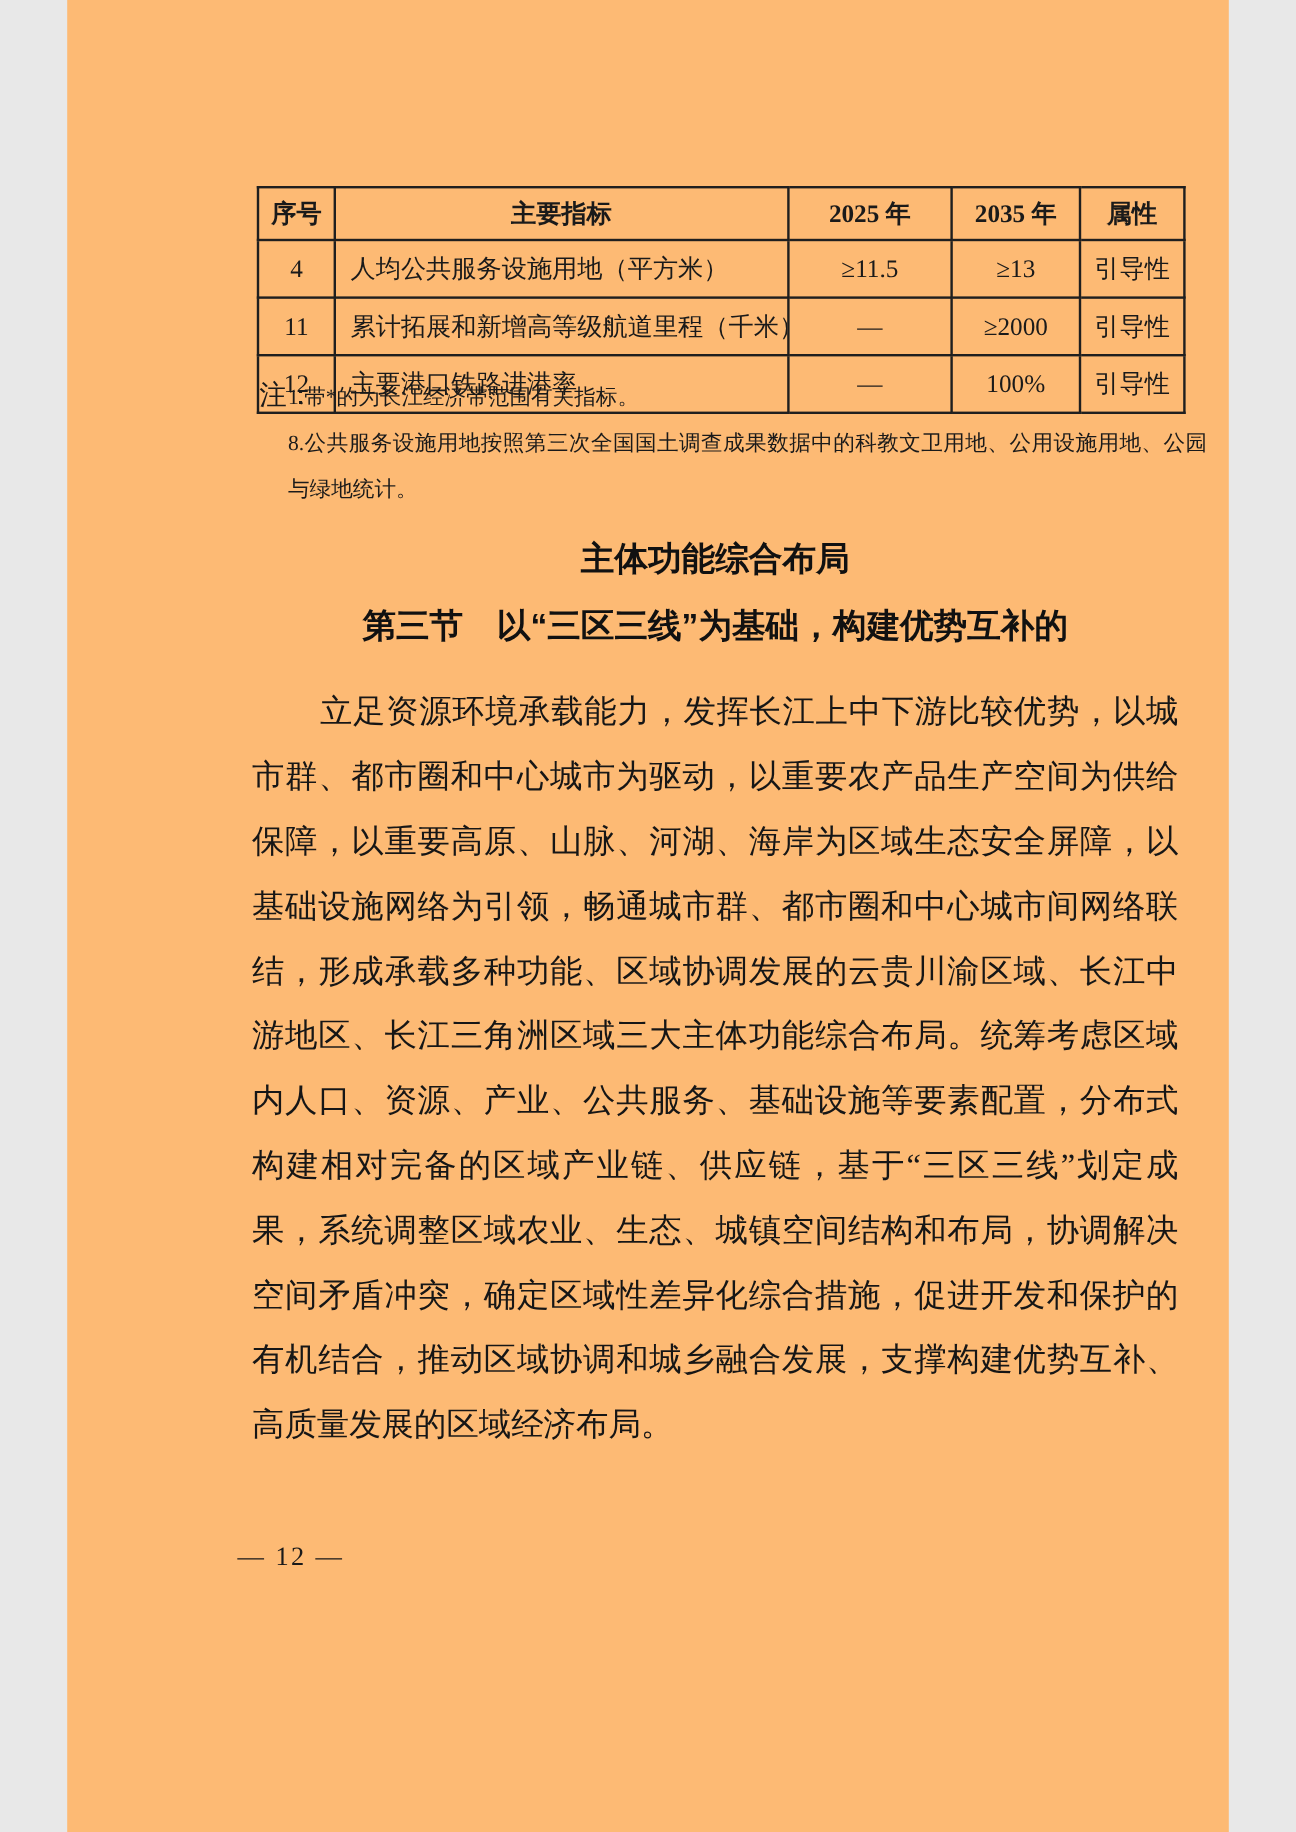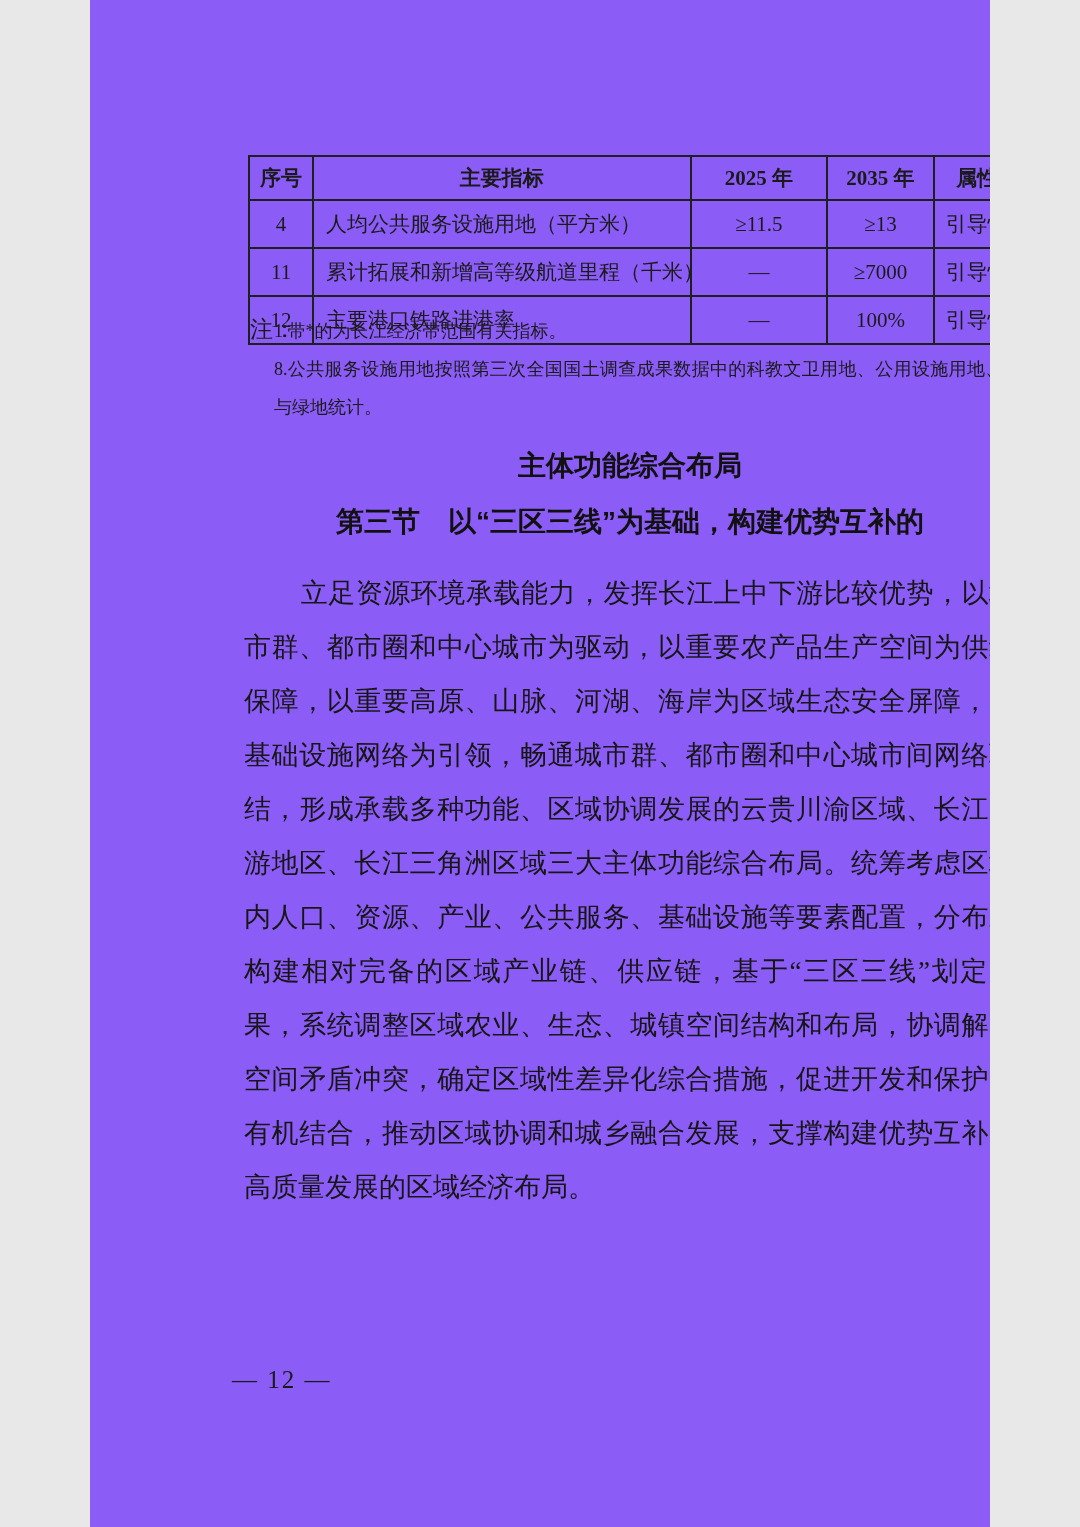--- a/index.html
+++ b/index.html
@@ -1,20 +1,20 @@
 <!DOCTYPE html>
 <html><head>
 <meta charset="utf-8">
 <style>
   html,body { margin:0; padding:0; background:#e8e8e8; }
   .page {
     position:relative;
-    width:900px; height:1527px;
+    width:968px; height:1527px;
     margin:0 auto;
-    background:#8b5cf6;
+    background:#fdba74;
     font-family:"Liberation Serif","DejaVu Serif",serif;
     color:#1a1a1a;
     overflow:hidden;
   }
 
   
   .tbl-wrap { position:absolute; left:158px; top:155px; width:774px; }
   table.indicators {
     width:100%;
     border-collapse:collapse;
@@ -65,22 +65,22 @@
     line-height:54px;
     text-align:justify;
     text-justify:inter-character;
     color:#161616;
   }
   .body-text p { margin:14px; text-indent:2.1em; }
   .body-text .lead { font-family:"Liberation Sans","DejaVu Sans",sans-serif; font-weight:bold; }
 
   
   .footer {
-    position:absolute; left:142px; top:1366px;
-    font-size:25px;
+    position:absolute; left:142px; top:1284px;
+    font-size:22px;
     letter-spacing:2px;
   }
 </style>
 </head>
 <body>
 
 <div class="page">
 
   <div class="tbl-wrap">
     <table class="indicators">
@@ -103,21 +103,21 @@
         <td>4</td>
         <td class="ind">人均公共服务设施用地（平方米）</td>
         <td>≥11.5</td>
         <td>≥13</td>
         <td>引导性</td>
       </tr>
       <tr>
         <td>11</td>
         <td class="ind">累计拓展和新增高等级航道里程（千米）</td>
         <td>—</td>
-        <td>≥7000</td>
+        <td>≥2000</td>
         <td>引导性</td>
       </tr>
       <tr>
         <td>12</td>
         <td class="ind">主要港口铁路进港率</td>
         <td>—</td>
         <td>100%</td>
         <td>引导性</td>
       </tr>
     </tbody>

